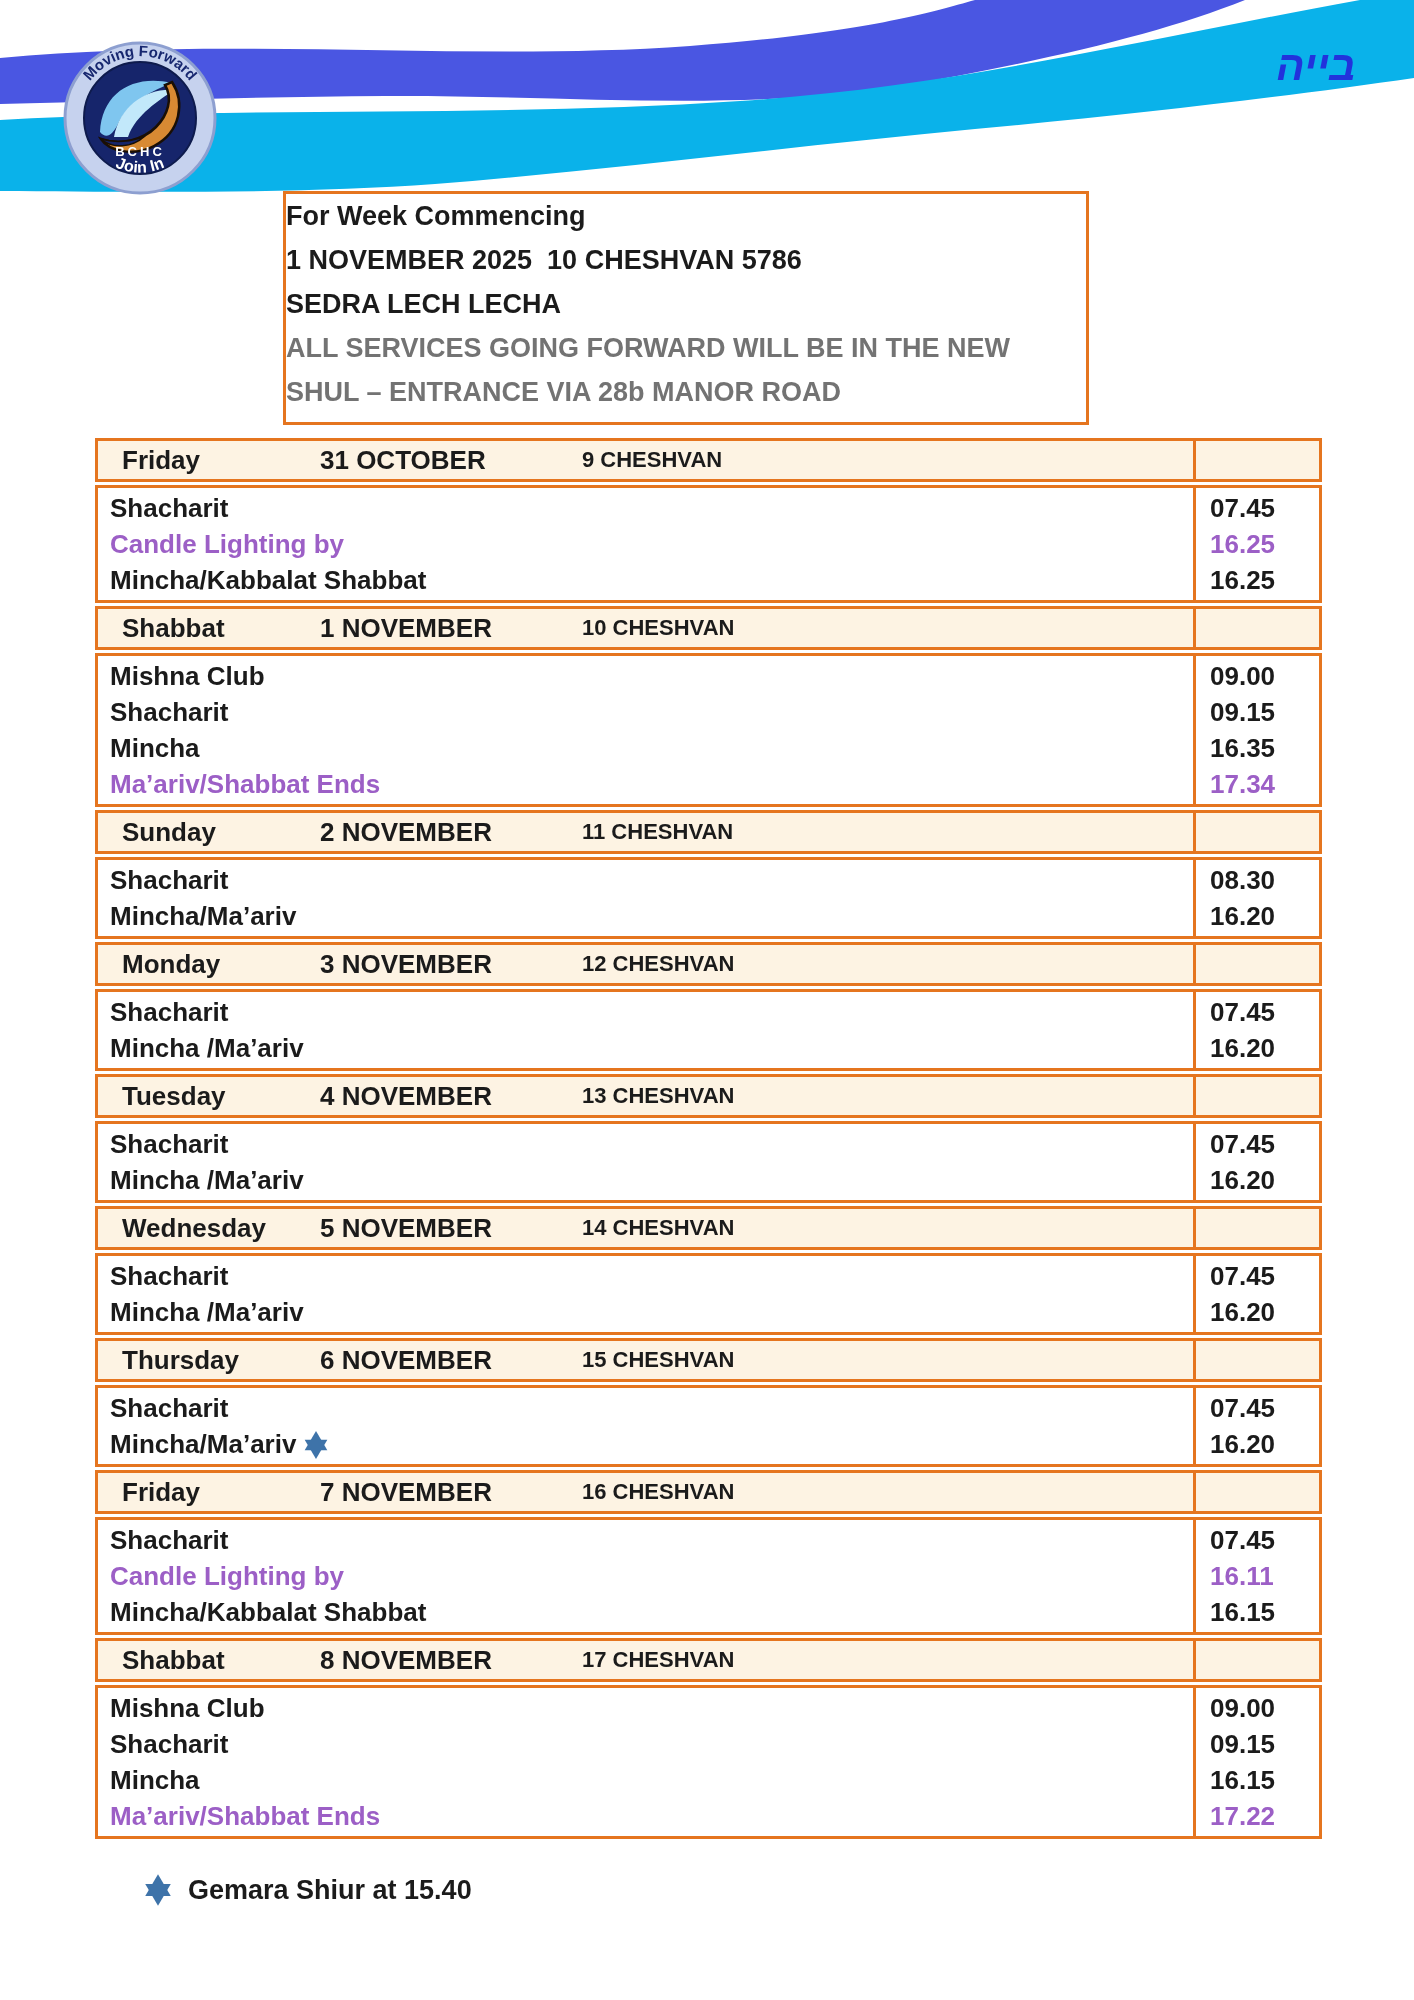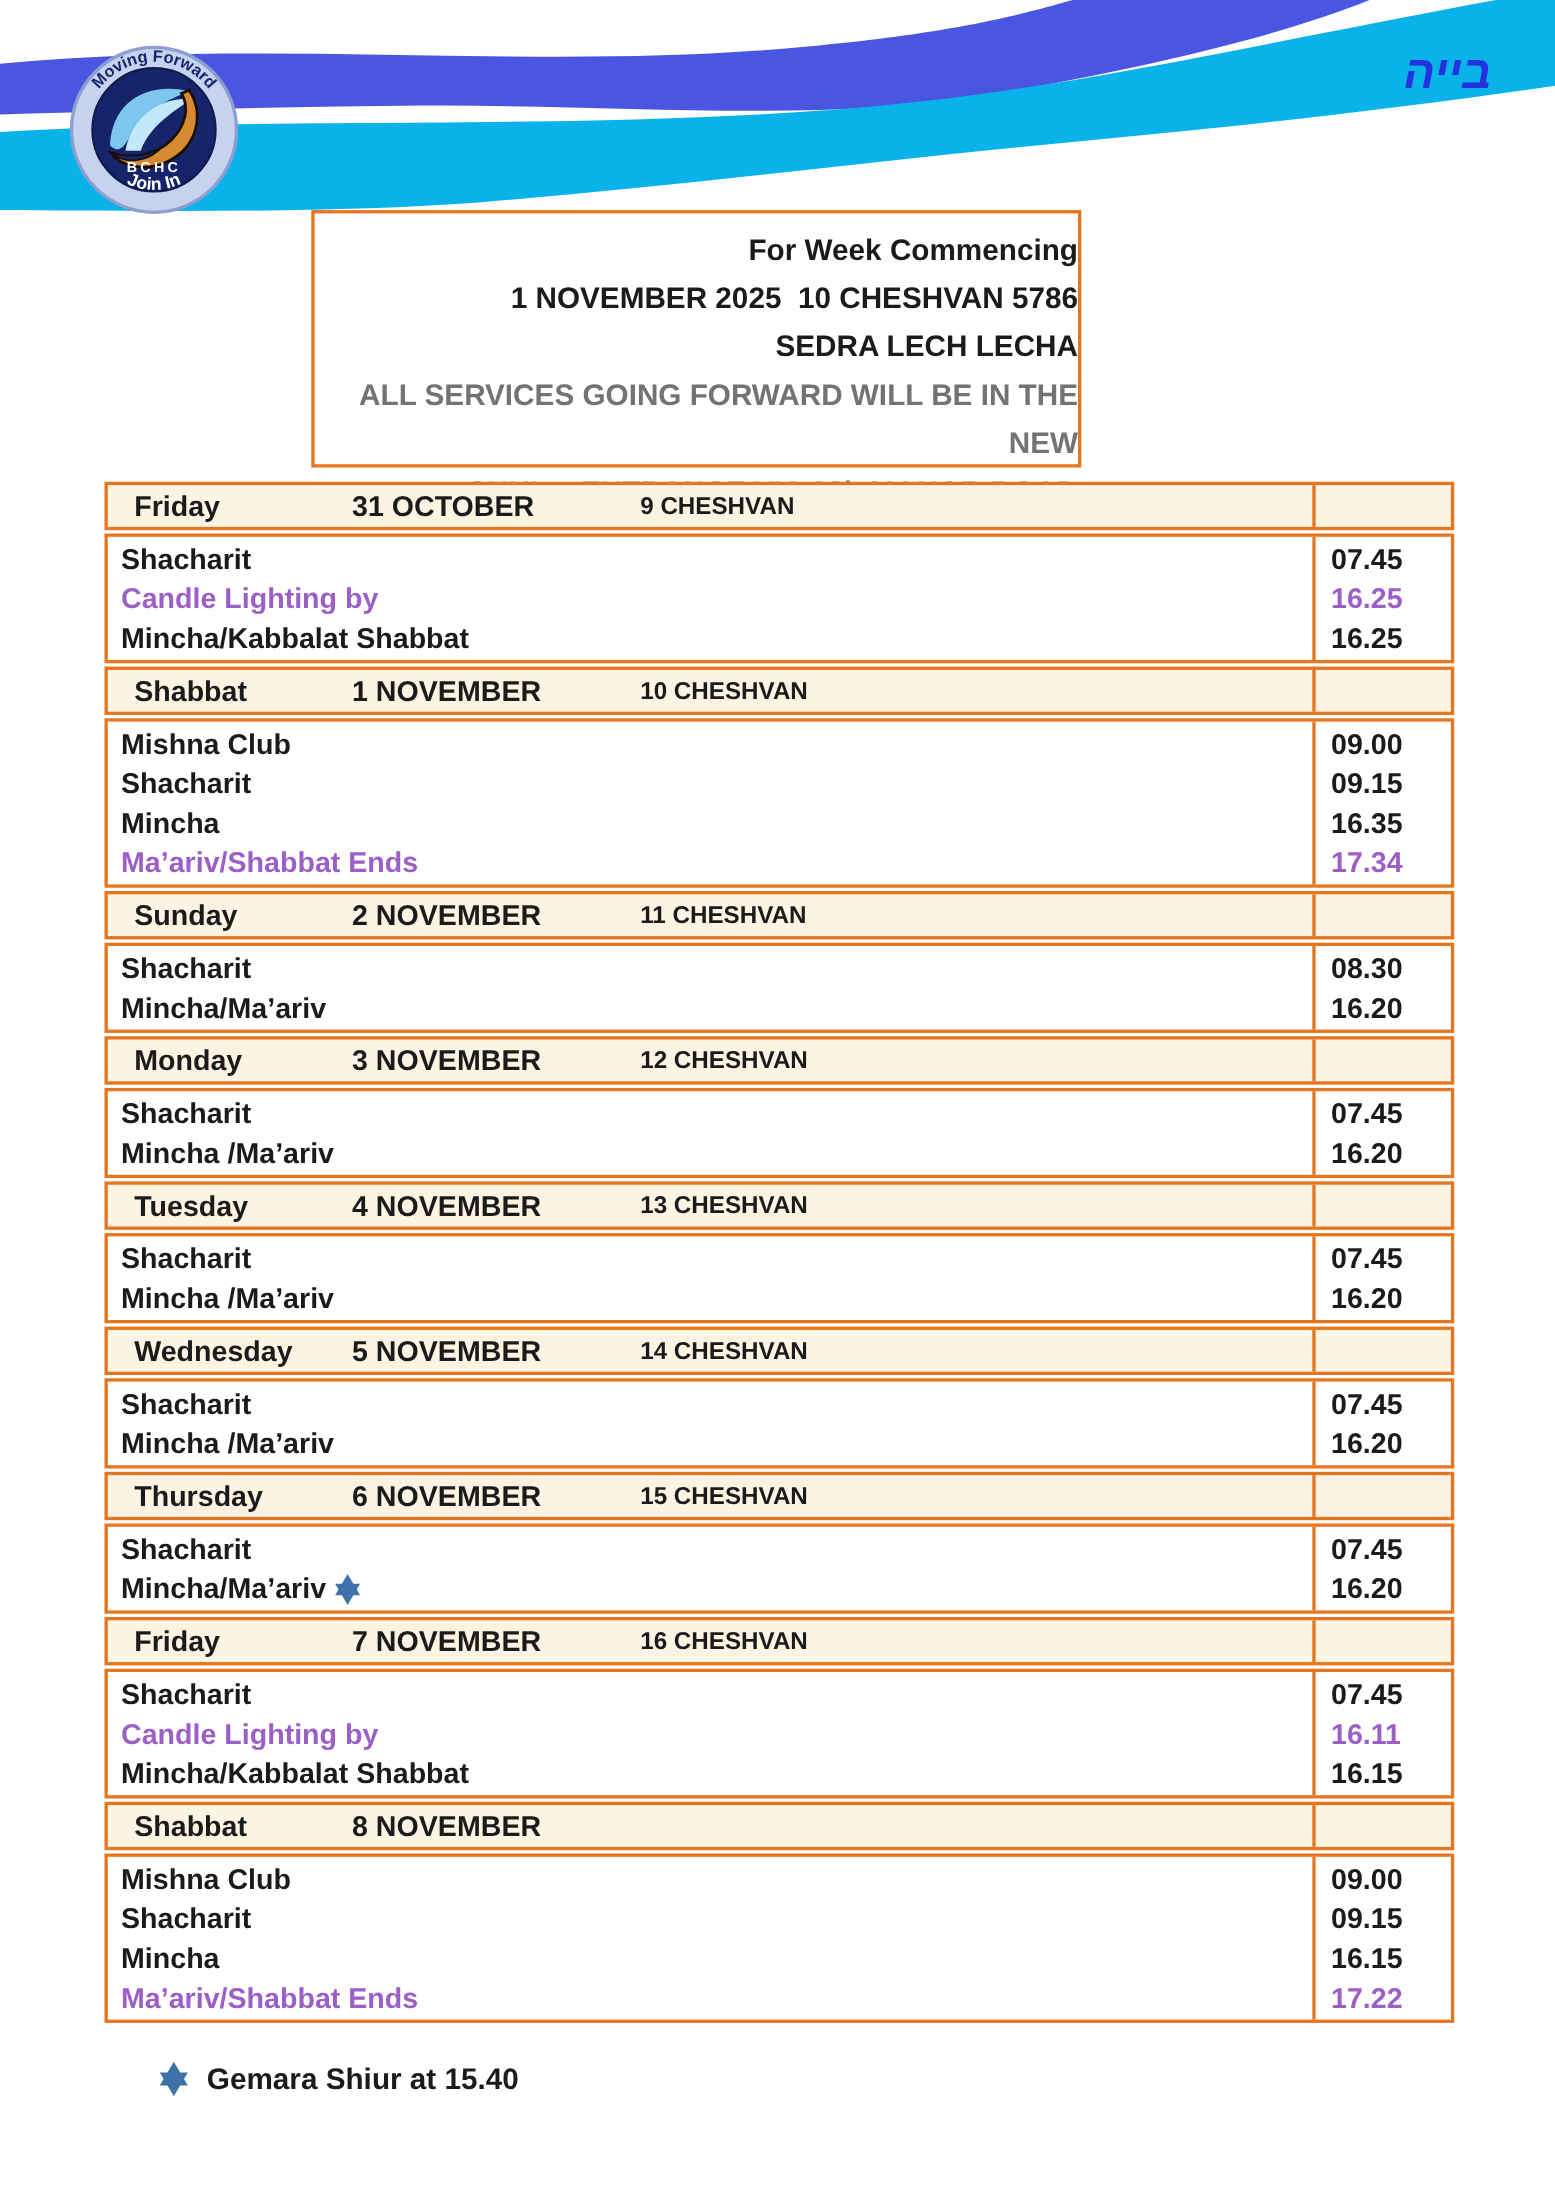--- a/index.html
+++ b/index.html
@@ -10,22 +10,22 @@
   
   .waves { position:absolute; top:0; left:0; width:1414px; height:230px; }
 
   
   .logo { position:absolute; top:40px; left:62px; width:156px; height:156px; }
 
   
   .bh { position:absolute; top:42px; right:58px; font-size:42px; font-weight:700; color:#2232DC;font-style:italic; }
 
   
-  .title-box { position:absolute; top:191px; left:283px; width:700px; height:234px;
-    border:3px solid #E5751F; background:#fff; text-align:right; padding-top:11px; }
+  .title-box { position:absolute; top:191px; left:283px; width:806px; height:234px;
+    border:3px solid #E5751F; background:#fff; text-align:left; }
   .box-line { font-size:27px; line-height:44px; font-weight:700; color:#1b1b1b; white-space:pre-wrap; }
   .box-line.red { color:#737373; }
 
   
   .schedule { position:absolute; top:438px; left:95px; width:1227px; }
   .row-box { display:flex; border:3px solid #E5751F; width:100%; margin-bottom:3px; background:#fff; }
   .day-header { background:#FDF3E3; height:44px; align-items:center; }
   .cell-main { width:1098px; border-right:3px solid #E5751F; }
   .cell-time { width:123px; padding-left:14px; }
   .day-header .cell-main { display:flex; align-items:center; padding-left:24px; height:100%; }
@@ -264,20 +264,21 @@
           <div class="svc">16.15</div>
         </div>
       </div>
     </div>
 
     <div>
       <div class="row-box day-header">
         <div class="cell-main">
           <span class="dh-day">Shabbat</span>
           <span class="dh-date">8 NOVEMBER</span>
+          <span class="dh-heb">17 CHESHVAN</span>
         </div>
         <div class="cell-time"></div>
       </div>
       <div class="row-box body-row">
         <div class="cell-main">
           <div class="svc">Mishna Club</div>
           <div class="svc">Shacharit</div>
           <div class="svc">Mincha</div>
           <div class="svc purple">Ma’ariv/Shabbat Ends</div>
         </div>

